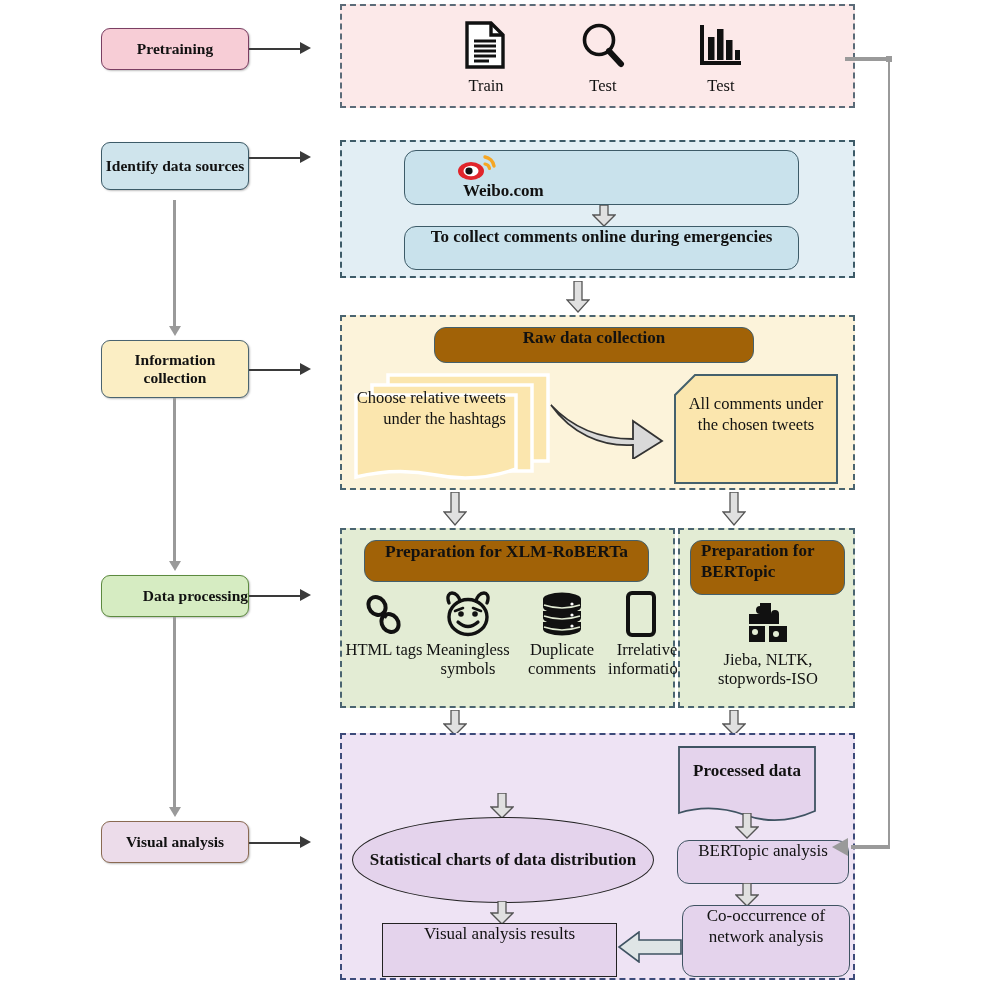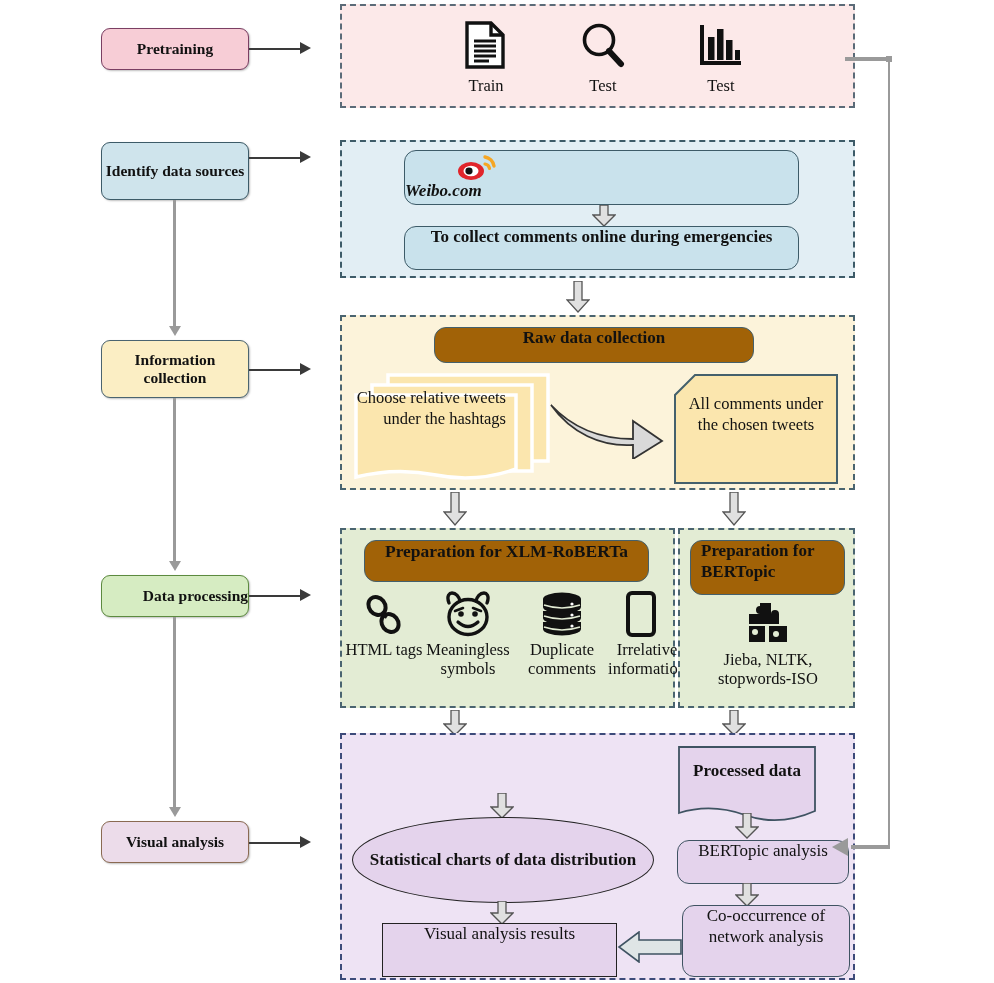--- a/index.html
+++ b/index.html
@@ -66,21 +66,21 @@
 </style>
 </head>
 <body>
 
 <div class="canvas">
 
   <div class="abs pill pretrain" style="left:101px;top:28px;width:148px;height:42px;">
     <span>Pretraining</span>
   </div>
 
-  <div class="abs pill identify" style="left:101px;top:142px;width:148px;height:58px;">
+  <div class="abs pill identify" style="left:101px;top:142px;width:148px;height:48px;">
     <span>Identify data sources</span>
   </div>
 
   <div class="abs pill infocoll" style="left:101px;top:340px;width:148px;height:58px;">
     <span>Information collection</span>
   </div>
 
   <div class="abs pill dataproc" style="left:101px;top:575px;width:148px;height:42px;">
     <span>Data processing</span>
   </div>
@@ -156,21 +156,21 @@
       <div style="position:absolute;left:0;top:0;width:50%;height:100%;">
         <div class="icowrap" style="left:46px;top:2px;width:48px;height:30px;">
           <svg width="46" height="30" viewBox="0 0 46 30">
             <path d="M6 18 a13 9 0 1 0 26 0 a13 9 0 1 0 -26 0 Z" fill="#e1252b"></path>
             <ellipse cx="19" cy="18" rx="7.5" ry="5.2" fill="#fff"></ellipse>
             <ellipse cx="17" cy="18" rx="3.6" ry="3.4" fill="#111"></ellipse>
             <path d="M33 4 a11 11 0 0 1 9 9" fill="none" stroke="#f5a623" stroke-width="3.4" stroke-linecap="round"></path>
             <path d="M33 11 a5.5 5.5 0 0 1 4.5 4.5" fill="none" stroke="#f5a623" stroke-width="3.2" stroke-linecap="round"></path>
           </svg>
         </div>
-        <div class="bold" style="position:absolute;left:0;top:30px;width:100%;text-align:left;font-size:17px;font-style:italic;">Weibo.com</div>
+        <div class="bold" style="position:absolute;left:0;top:30px;width:100%;text-align:center;font-size:17px;">Weibo.com</div>
       </div>
     </div>
 
     <div class="blockdown" style="left:250px;top:63px;">
       <svg width="24" height="22" viewBox="0 0 24 22">
         <path d="M8 0 H16 V10 H23 L12 21 L1 10 H8 Z" fill="#e0e0e0" stroke="#555" stroke-width="1.3"></path>
       </svg>
     </div>
 
     <div class="abs box b-blue bold" style="left:62px;top:84px;width:395px;height:44px;">

